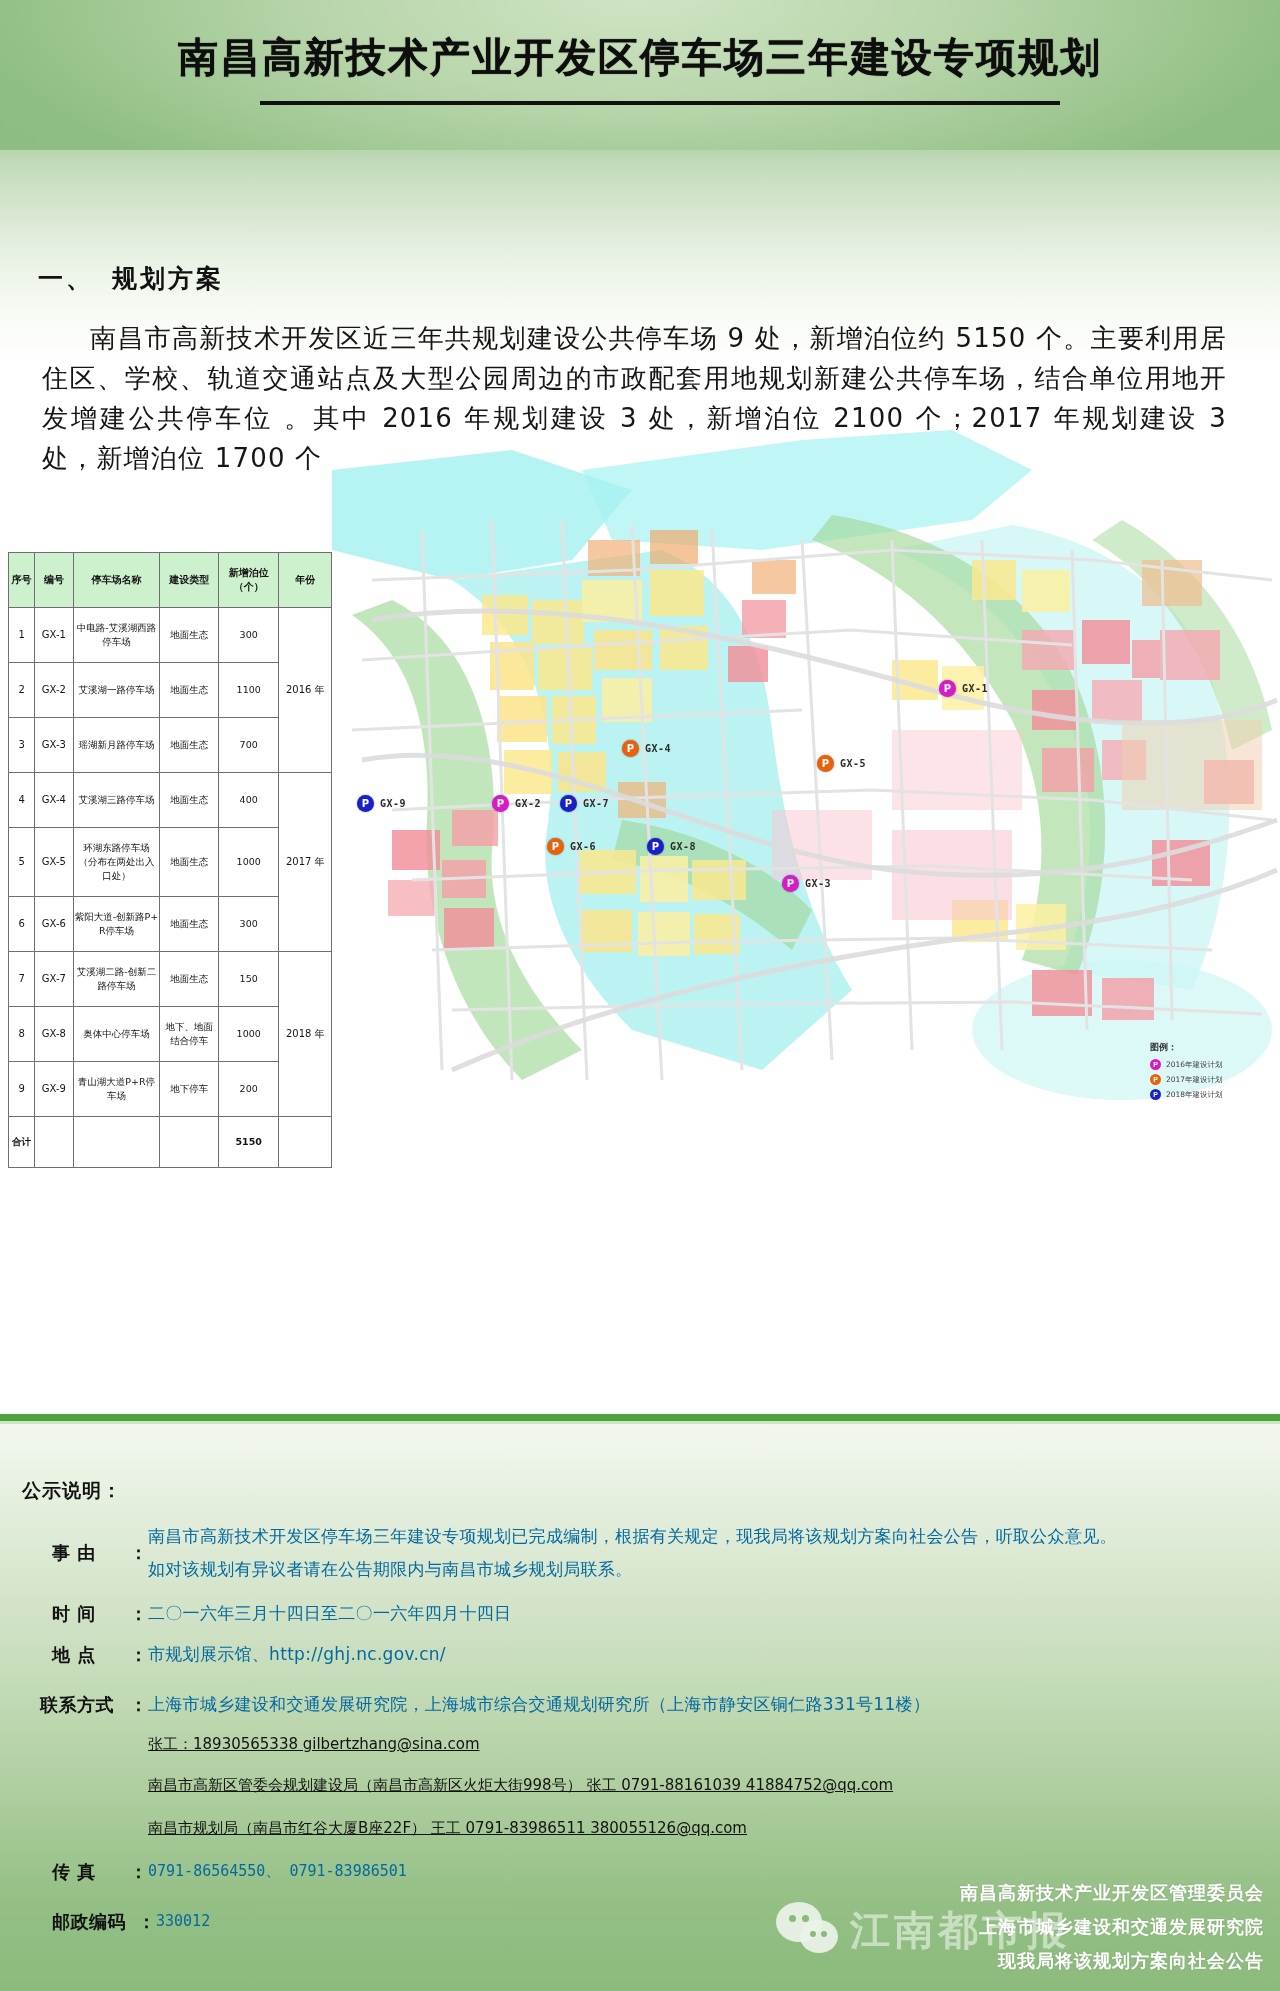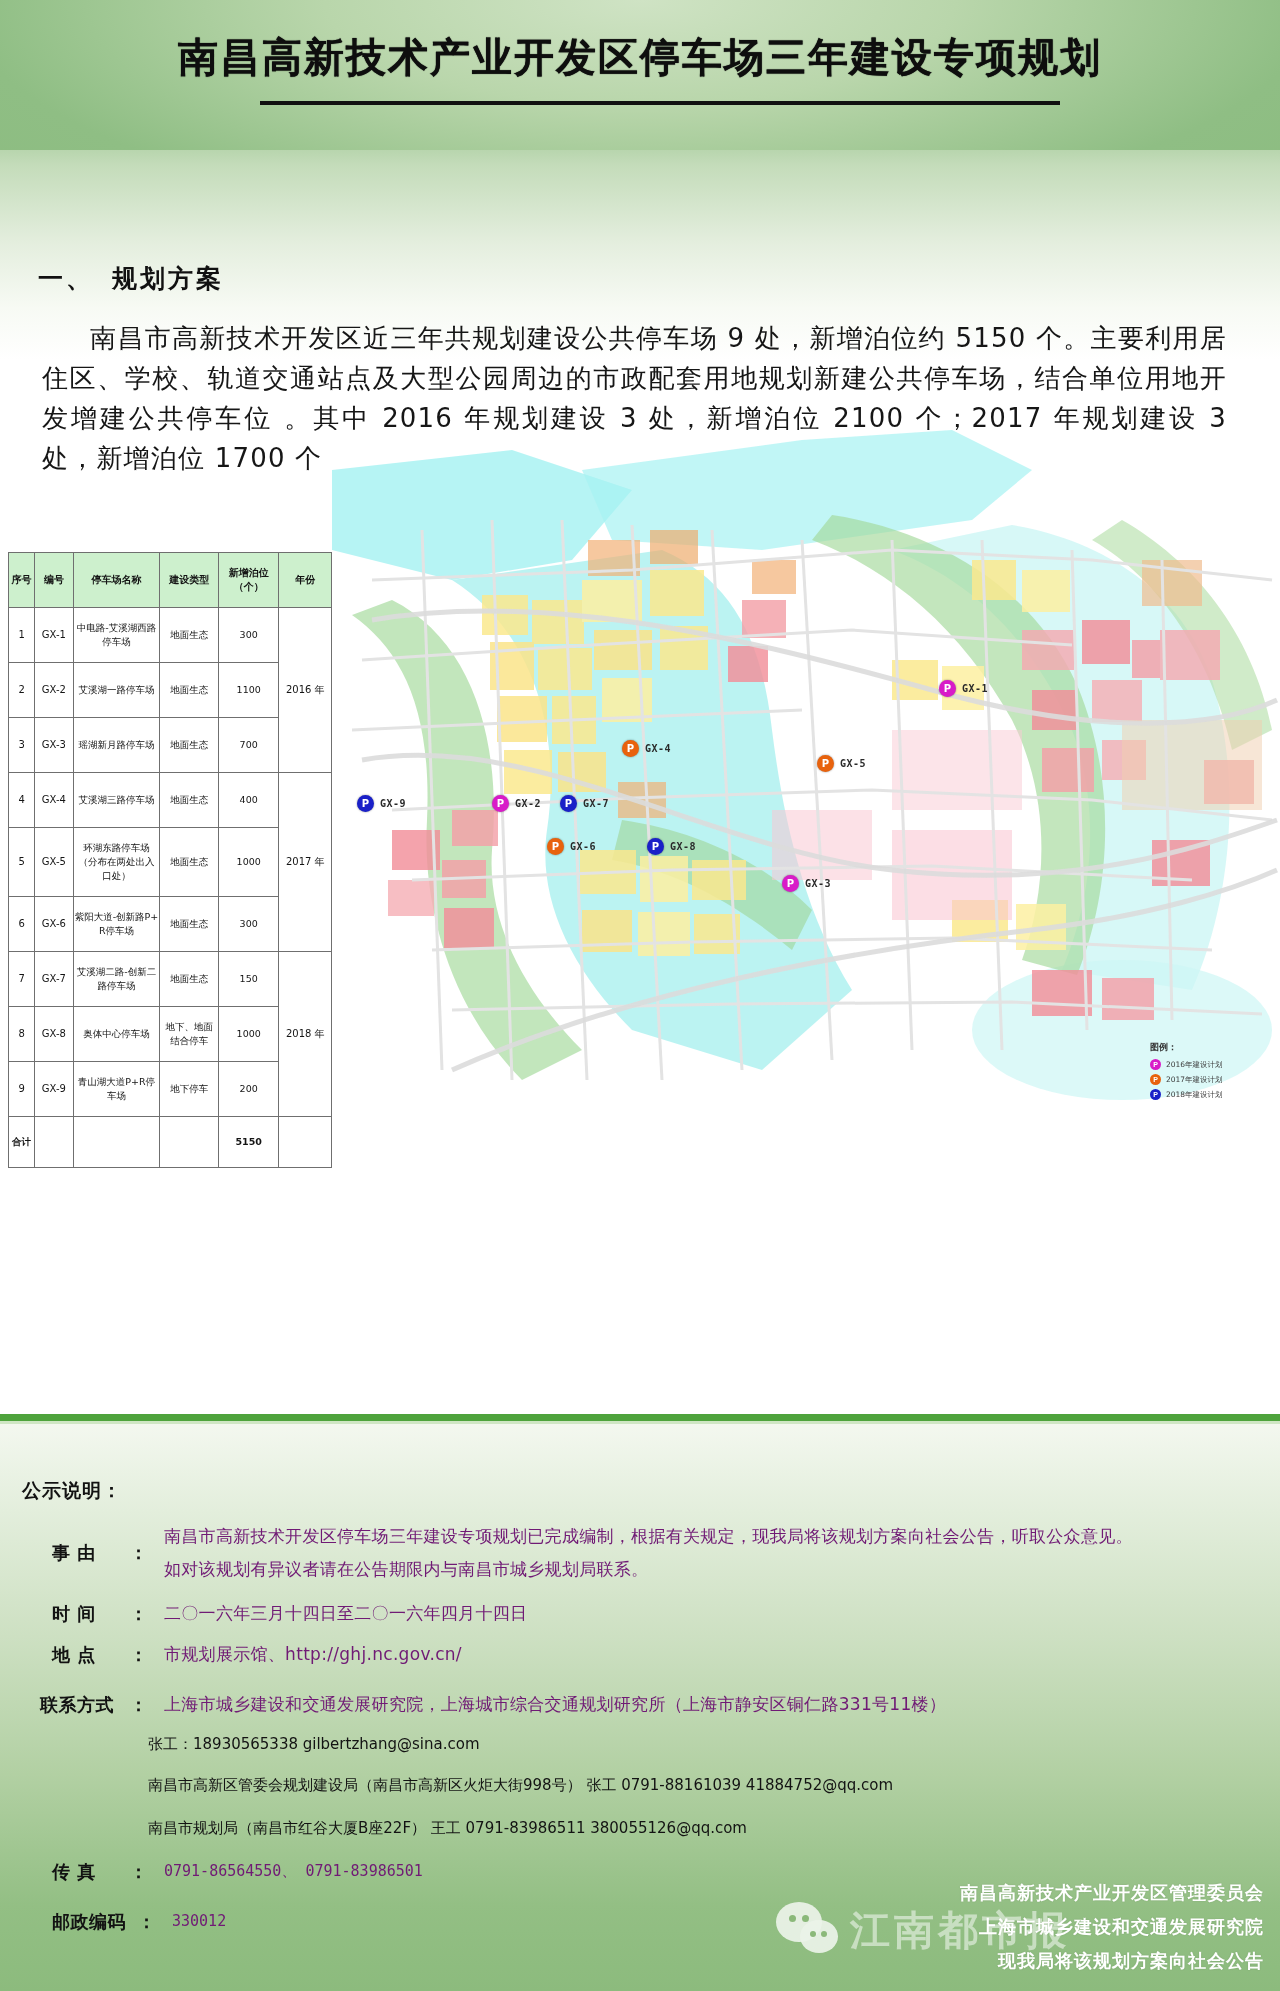--- a/index.html
+++ b/index.html
@@ -105,25 +105,25 @@
     background:#cfe6c4;}
 
   .bt{position:absolute;font-family:"DejaVu Sans",sans-serif;color:#121212;}
   #notice-title{left:22px;top:1478px;font-size:19px;font-weight:bold;letter-spacing:1px;}
 
   .row{position:absolute;display:flex;align-items:center;}
   .lbl{width:96px;flex:0 0 96px;font-size:18px;font-weight:bold;
        letter-spacing:.5px;color:#121212;font-family:"DejaVu Sans",sans-serif;
        display:flex;justify-content:space-between;}
   .lbl .colon{margin-left:2px;}
-  .val{font-size:17px;line-height:33px;color:#701a75;letter-spacing:.3px;
-       font-family:"DejaVu Sans",sans-serif;margin-left:16px;}
+  .val{font-size:17px;line-height:33px;color:#0369a1;letter-spacing:.3px;
+       font-family:"DejaVu Sans",sans-serif;}
   .mono{font-family:"DejaVu Sans Mono",monospace;font-size:15px;letter-spacing:0;}
   .sub{font-size:15px;line-height:30px;color:#131313;
-       font-family:"DejaVu Sans",sans-serif;}
+       font-family:"DejaVu Sans",sans-serif;text-decoration:underline;}
 
   
   #sig{position:absolute;right:16px;top:1876px;text-align:right;}
   #sig div{font-size:18px;line-height:34px;font-weight:bold;color:#ffffff;
     letter-spacing:1px;font-family:"DejaVu Sans",sans-serif;
     text-shadow:0 0 2px rgba(0,0,0,.12);}
 
   
   #wm{position:absolute;left:770px;top:1900px;display:flex;align-items:center;
       opacity:.82;pointer-events:none;}

